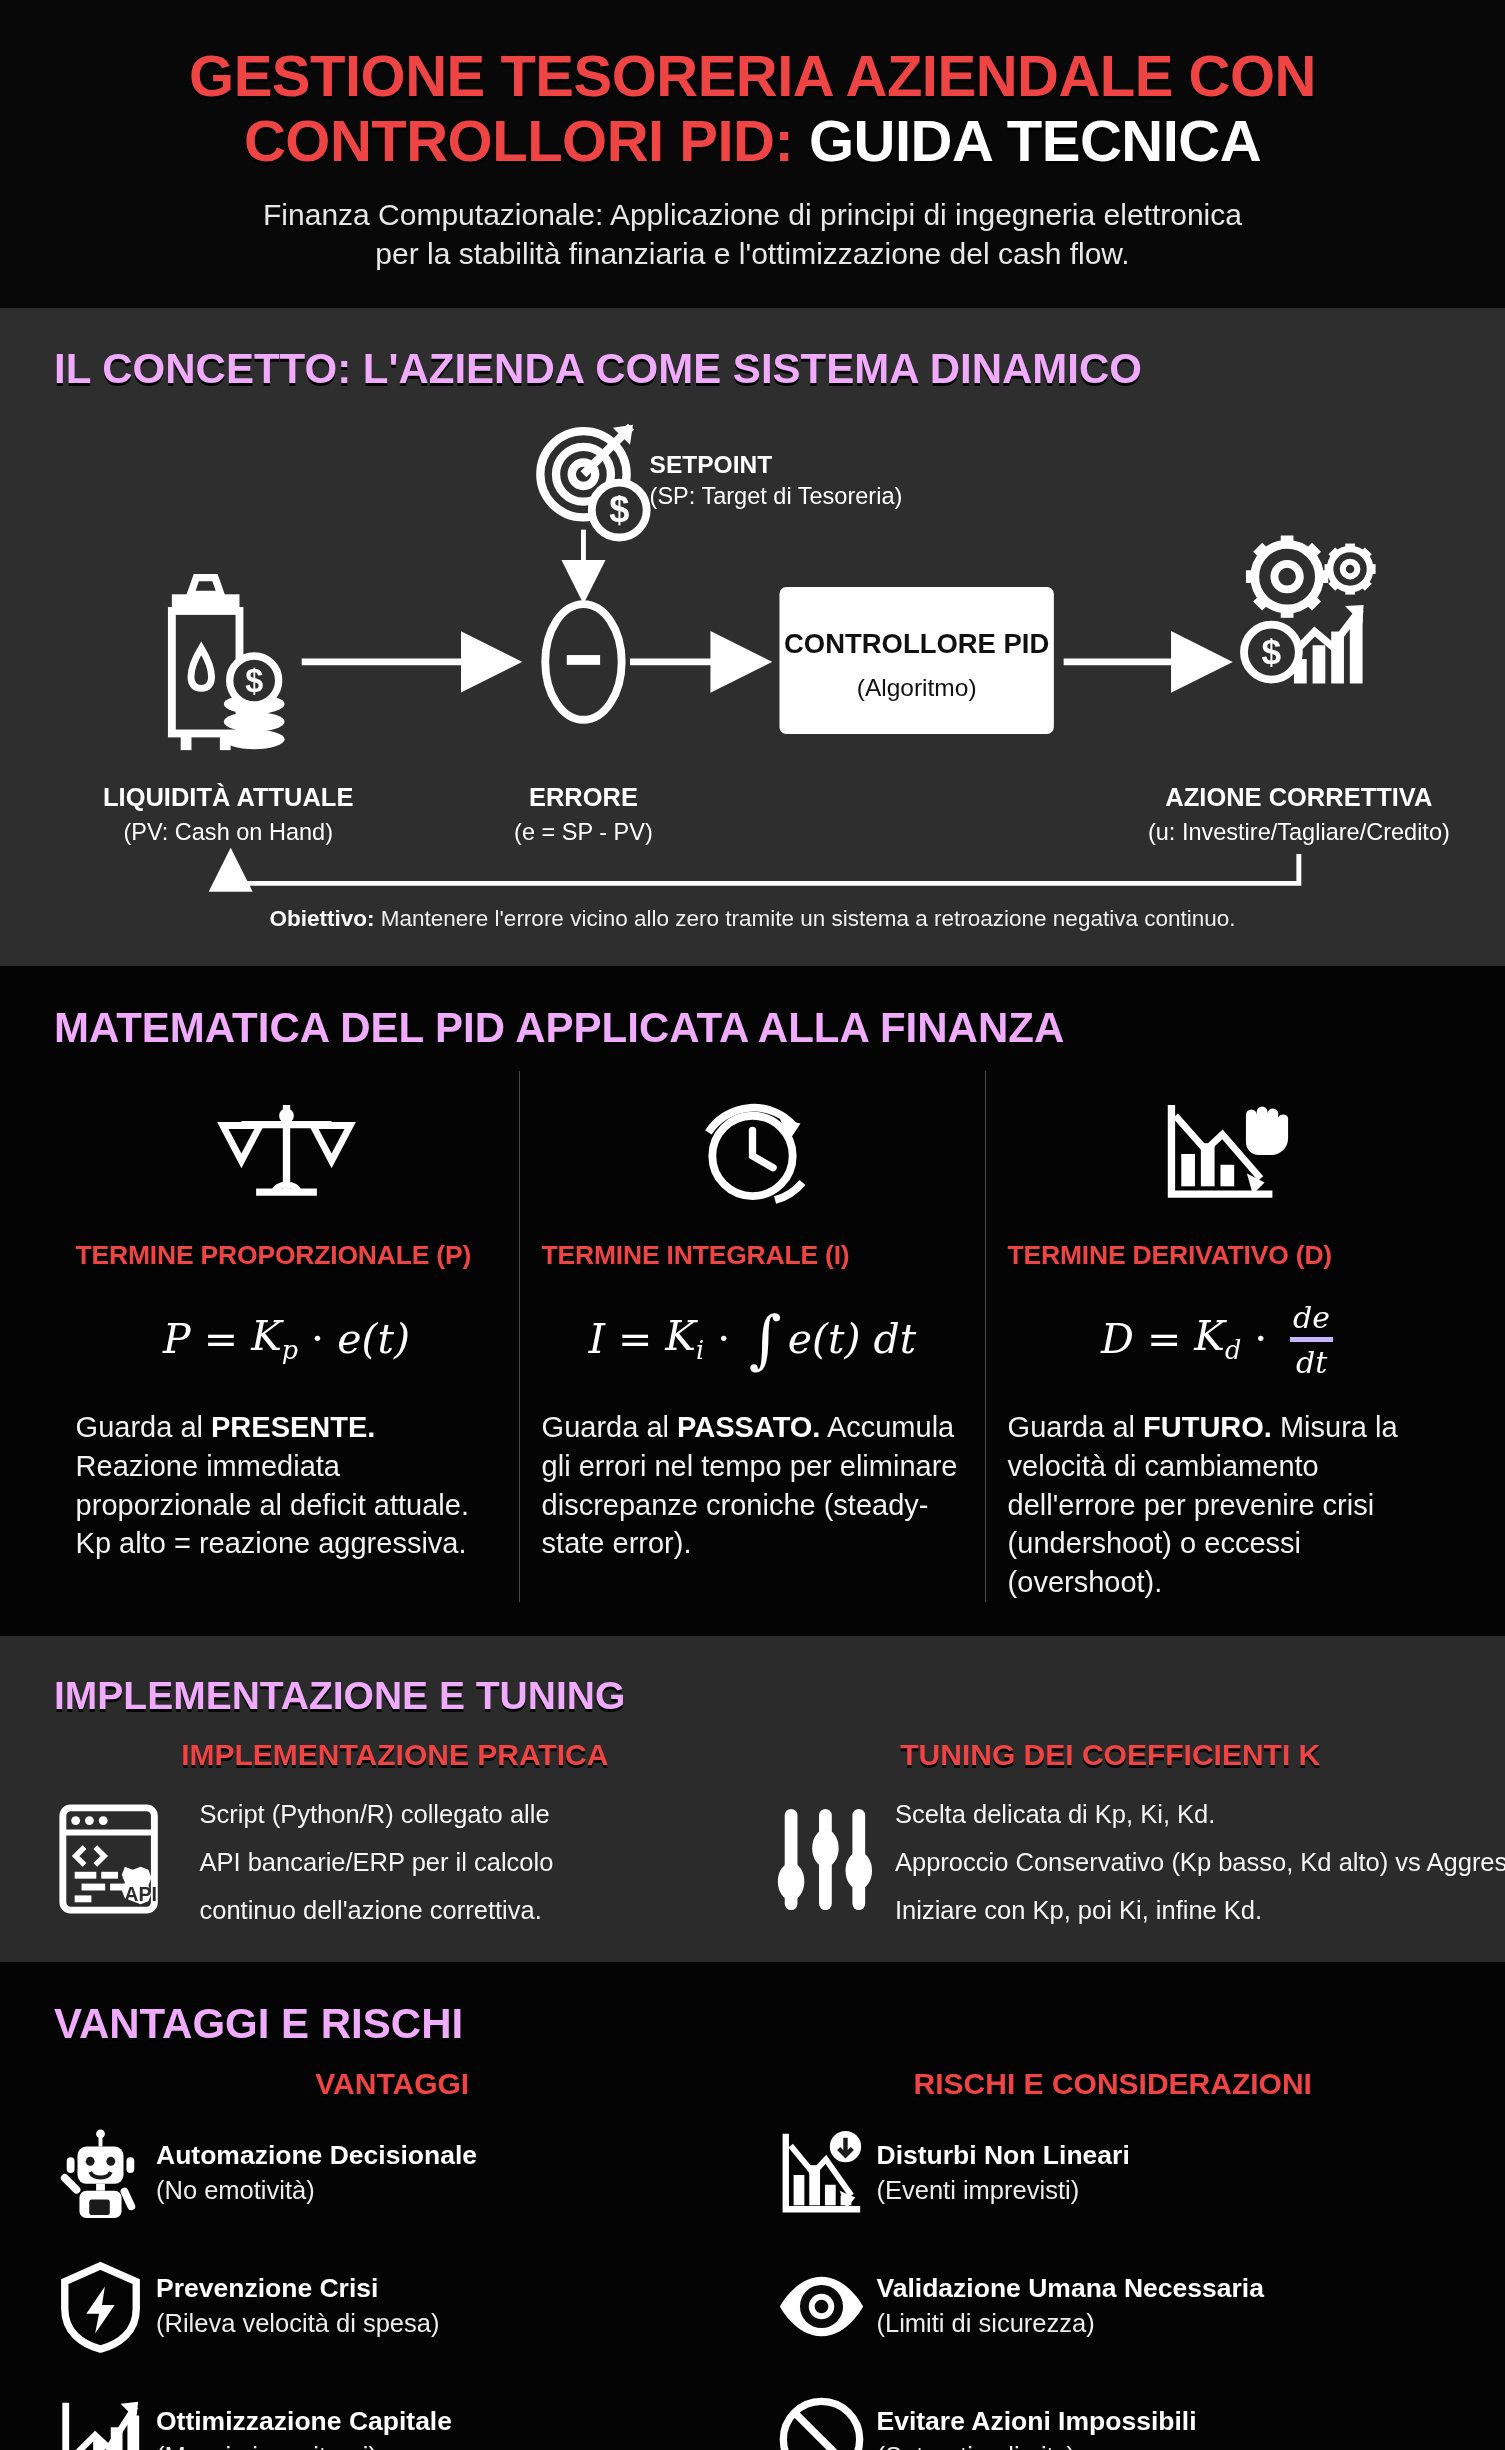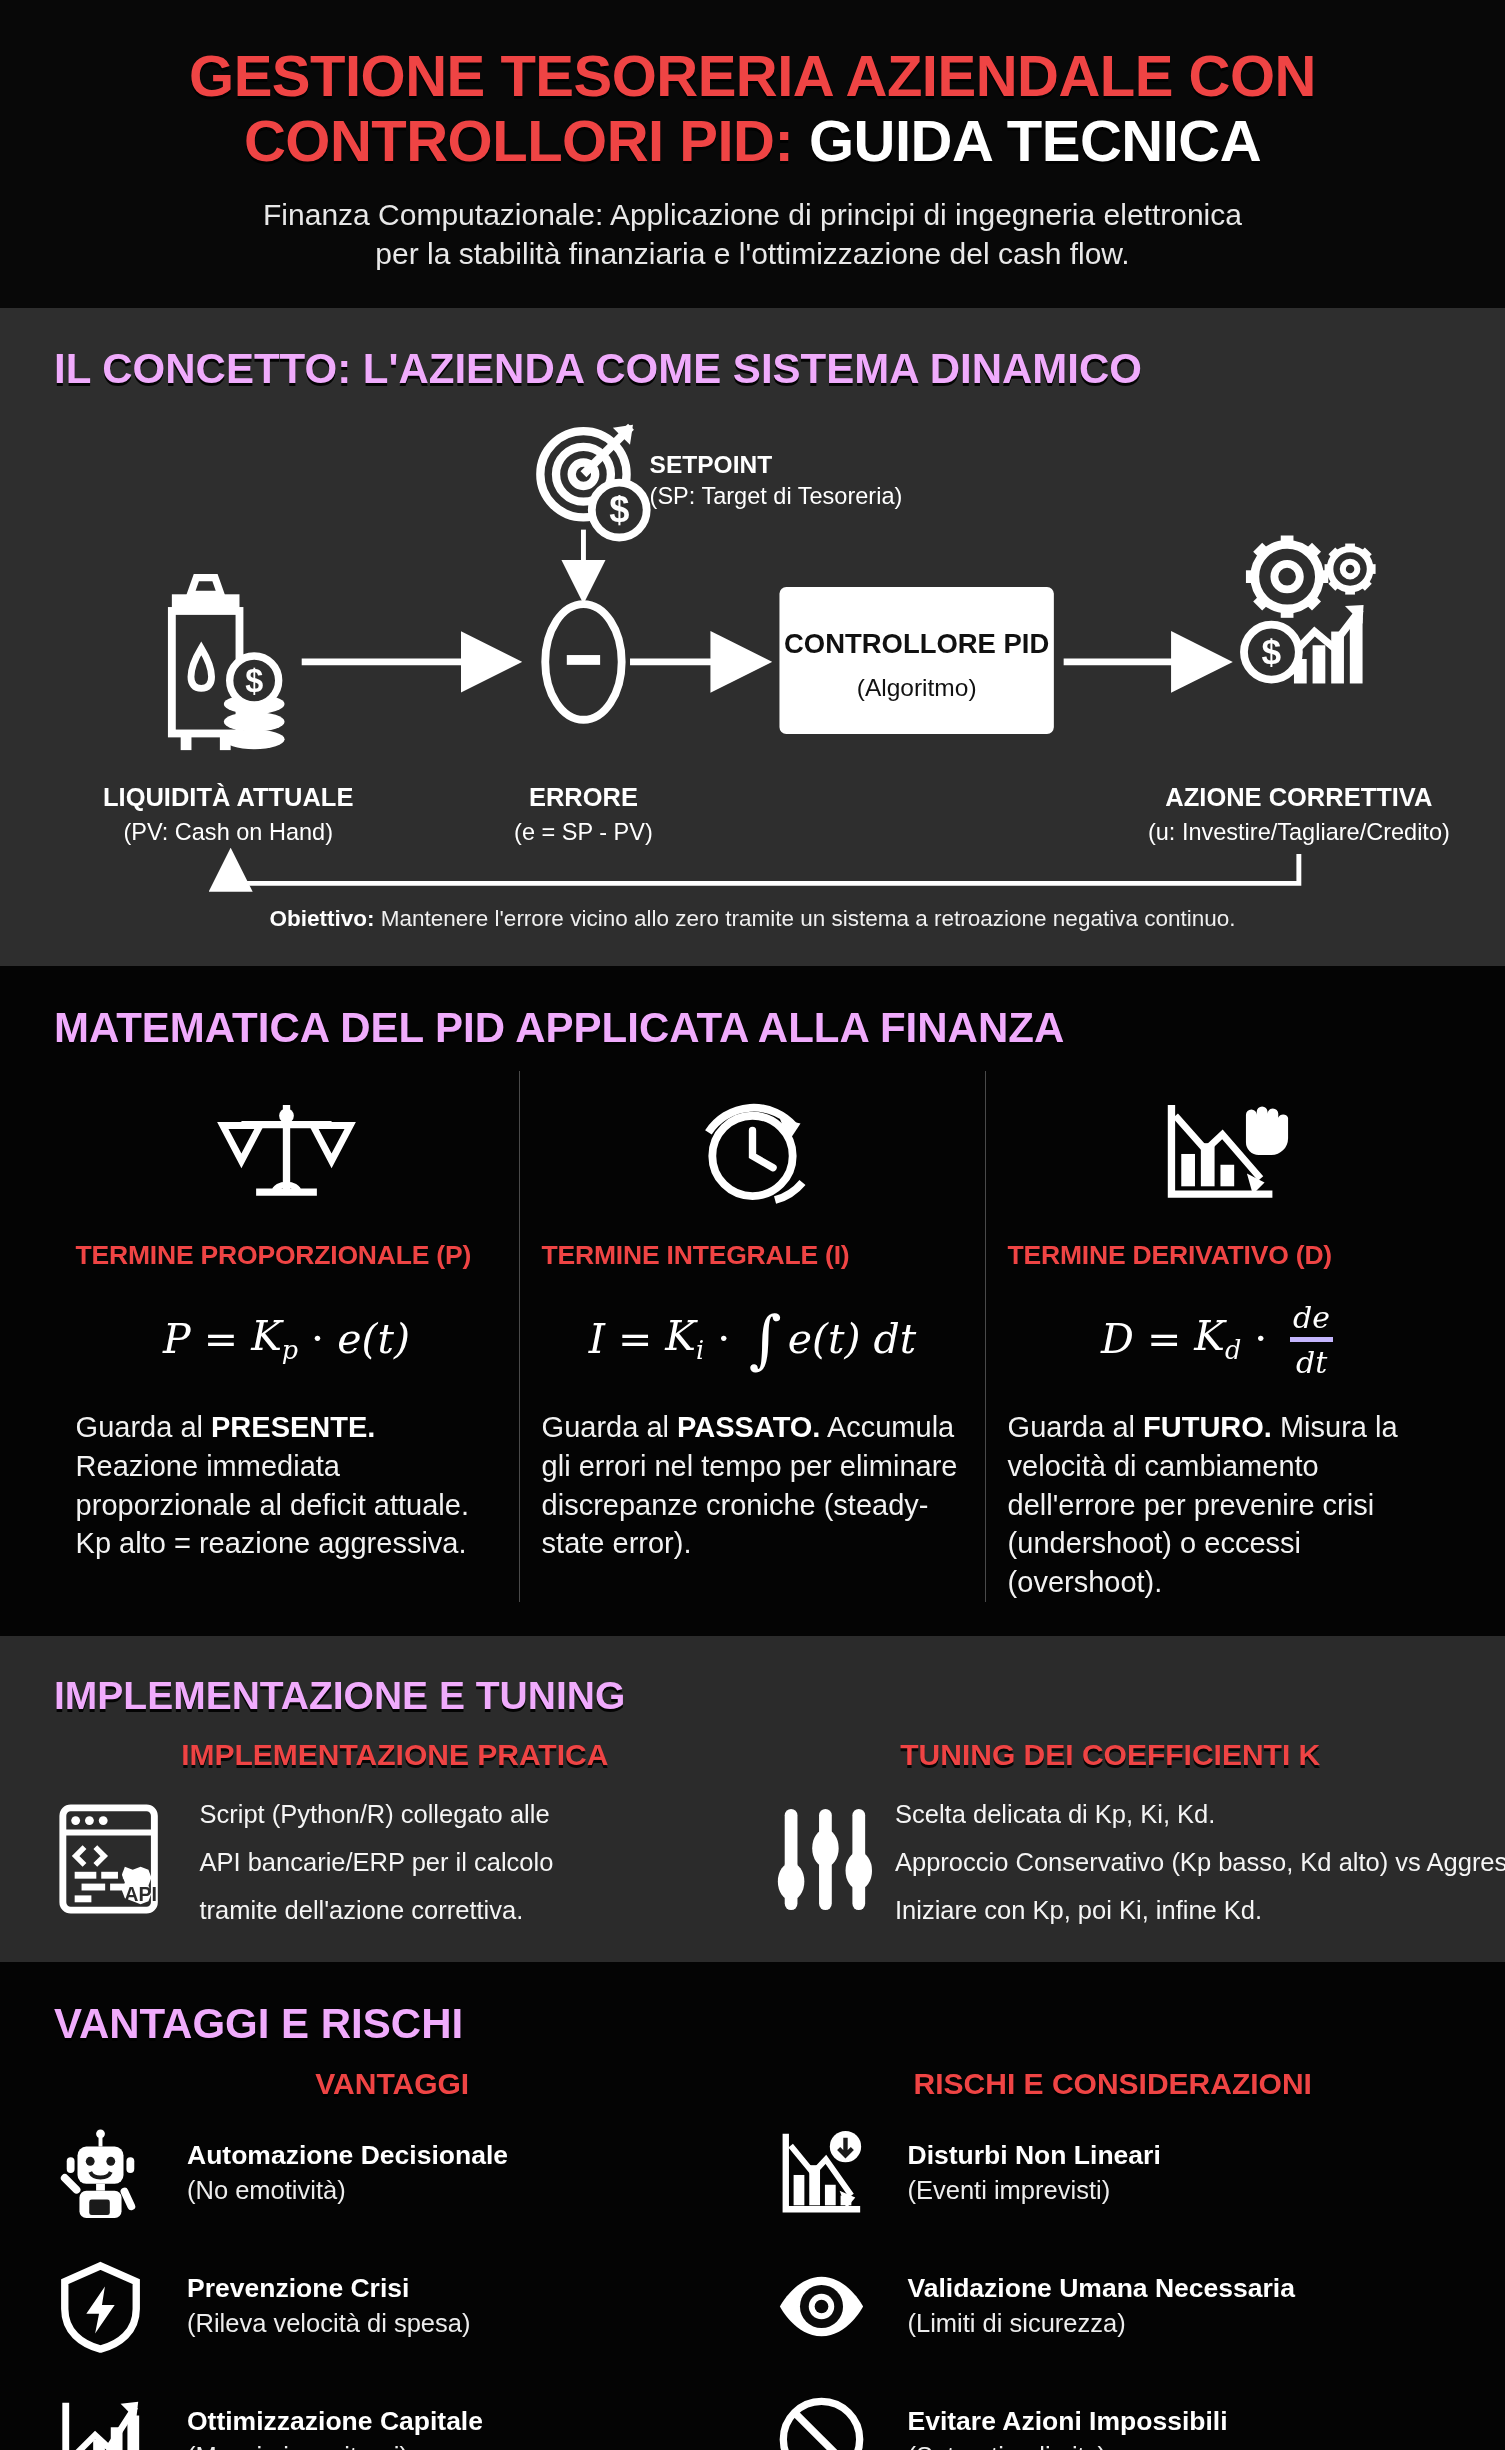--- a/index.html
+++ b/index.html
@@ -78,21 +78,21 @@
     font-size:30px;font-weight:bold;color:#ef4444;text-transform:uppercase;
     text-align:center;margin:0 0 25.5px;text-shadow:0 2.5px 0 rgba(0,0,0,.85);
   }
   .row-ic{display:flex;align-items:flex-start;gap:22.5px;}
   .row-ic .ic{flex:0 0 auto;}
   .row-ic .tx{font-size:25.5px;line-height:1.38;color:#f5f5f5;white-space:nowrap;}
   .row-ic .tx p{margin:0 0 12.7px;}
   .row-ic .tx p:last-child{margin-bottom:0;}
 
   
-  .list-item{display:flex;align-items:center;gap:40px;margin-bottom:40px;}
+  .list-item{display:flex;align-items:center;gap:9px;margin-bottom:40px;}
   .list-item .ic{flex:0 0 auto;}
   .li-title{font-size:26.5px;font-weight:bold;color:#ffffff;line-height:1.2;}
   .li-note{font-size:25.5px;color:#ededed;line-height:1.25;margin-top:3.9px;}
 
   
   .footer{background:#000;padding:24.5px 0 0;text-align:center;}
 
   svg{display:block;}
   .stroke-w{stroke:#fff;fill:none;}
 </style>
@@ -343,21 +343,21 @@
               <rect x="56" y="176" width="48" height="14" fill="#fff"></rect>
               <rect x="114" y="176" width="34" height="14" fill="#fff"></rect>
               <rect x="42" y="200" width="34" height="14" fill="#fff"></rect>
               <path d="M160,148 l16,-6 16,6 6,16 -6,16 6,16 -6,16 -16,6 -16,-6 -16,-6 -6,-16 6,-16 -6,-16 6,-16 z" fill="#fff"></path>
               <text x="176" y="212" font-family="Liberation Sans, sans-serif" font-size="40" font-weight="bold" fill="#2b2b2b" text-anchor="middle">API</text>
             </svg>
           </div>
           <div class="tx">
             <p>Script (Python/R) collegato alle</p>
             <p>API bancarie/ERP per il calcolo</p>
-            <p>tramite dell'azione correttiva.</p>
+            <p>continuo dell'azione correttiva.</p>
           </div>
         </div>
       </div>
 
       <div class="col2">
         <div class="sub-head">TUNING DEI COEFFICIENTI K</div>
         <div class="row-ic">
           <div class="ic">
             <svg width="103" height="123" viewBox="0 0 210 250">
               <rect x="30" y="24" width="26" height="206" rx="13" fill="#fff"></rect>

